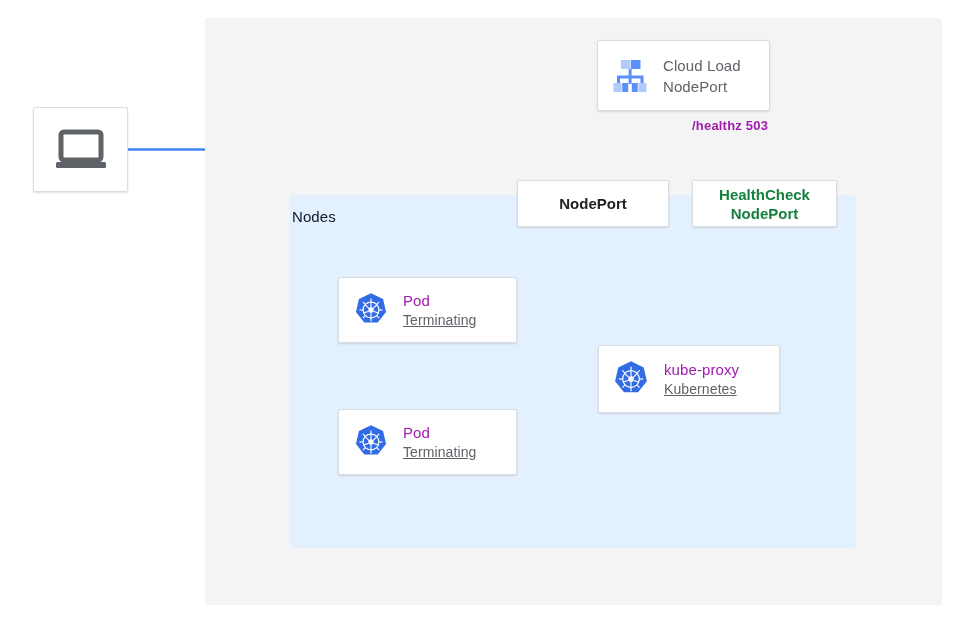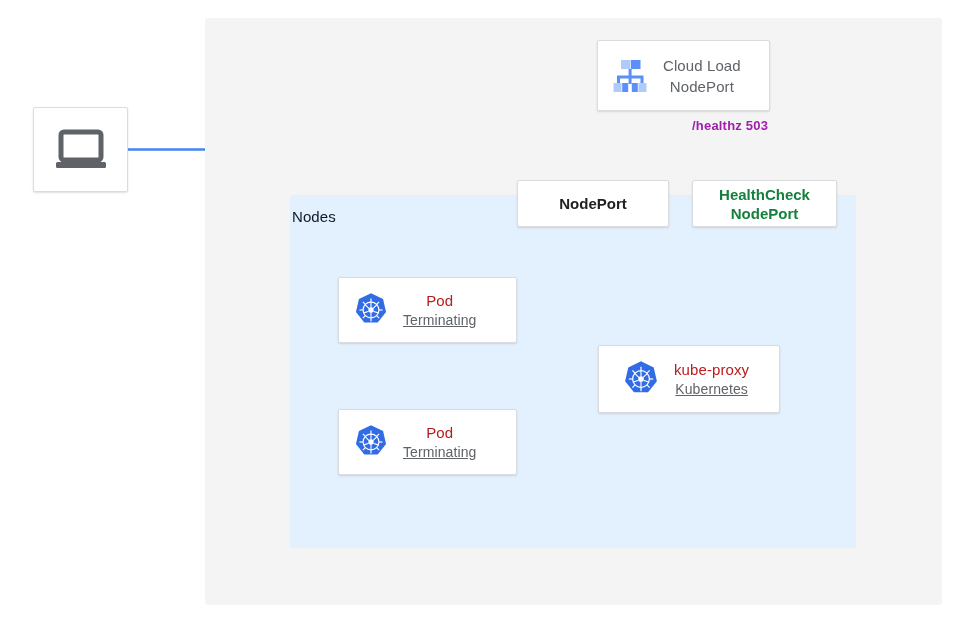--- a/index.html
+++ b/index.html
@@ -99,37 +99,37 @@
     width: 179px; height: 66px;
     padding-left: 14px;
     gap: 14px;
   }
   .box-pod-1 { top: 277px; }
   .box-pod-2 { top: 409px; }
   
   .box-kubeproxy {
     left: 598px; top: 345px;
     width: 182px; height: 68px;
-    padding-left: 23px;
+    padding-left: 13px;
     gap: 14px;
   }
   .lbl-title {
     font-size: 15px;
-    color: #b91c1c;
+    color: #a21caf;
     line-height: 20px;
     letter-spacing: 0.1px;
   }
   .lbl-sub {
     font-size: 14px;
     color: #5f6368;
     line-height: 19px;
     letter-spacing: 0.1px;
     text-decoration: underline;
   }
-  .lbl-stack { display: flex; flex-direction: column; align-items: center; }
+  .lbl-stack { display: flex; flex-direction: column; }
 
   
   .lbl-healthz {
     left: 692px; top: 118px;
     font-size: 13px;
     font-weight: bold;
     color: #a21caf;
     letter-spacing: 0.2px;
   }
 

